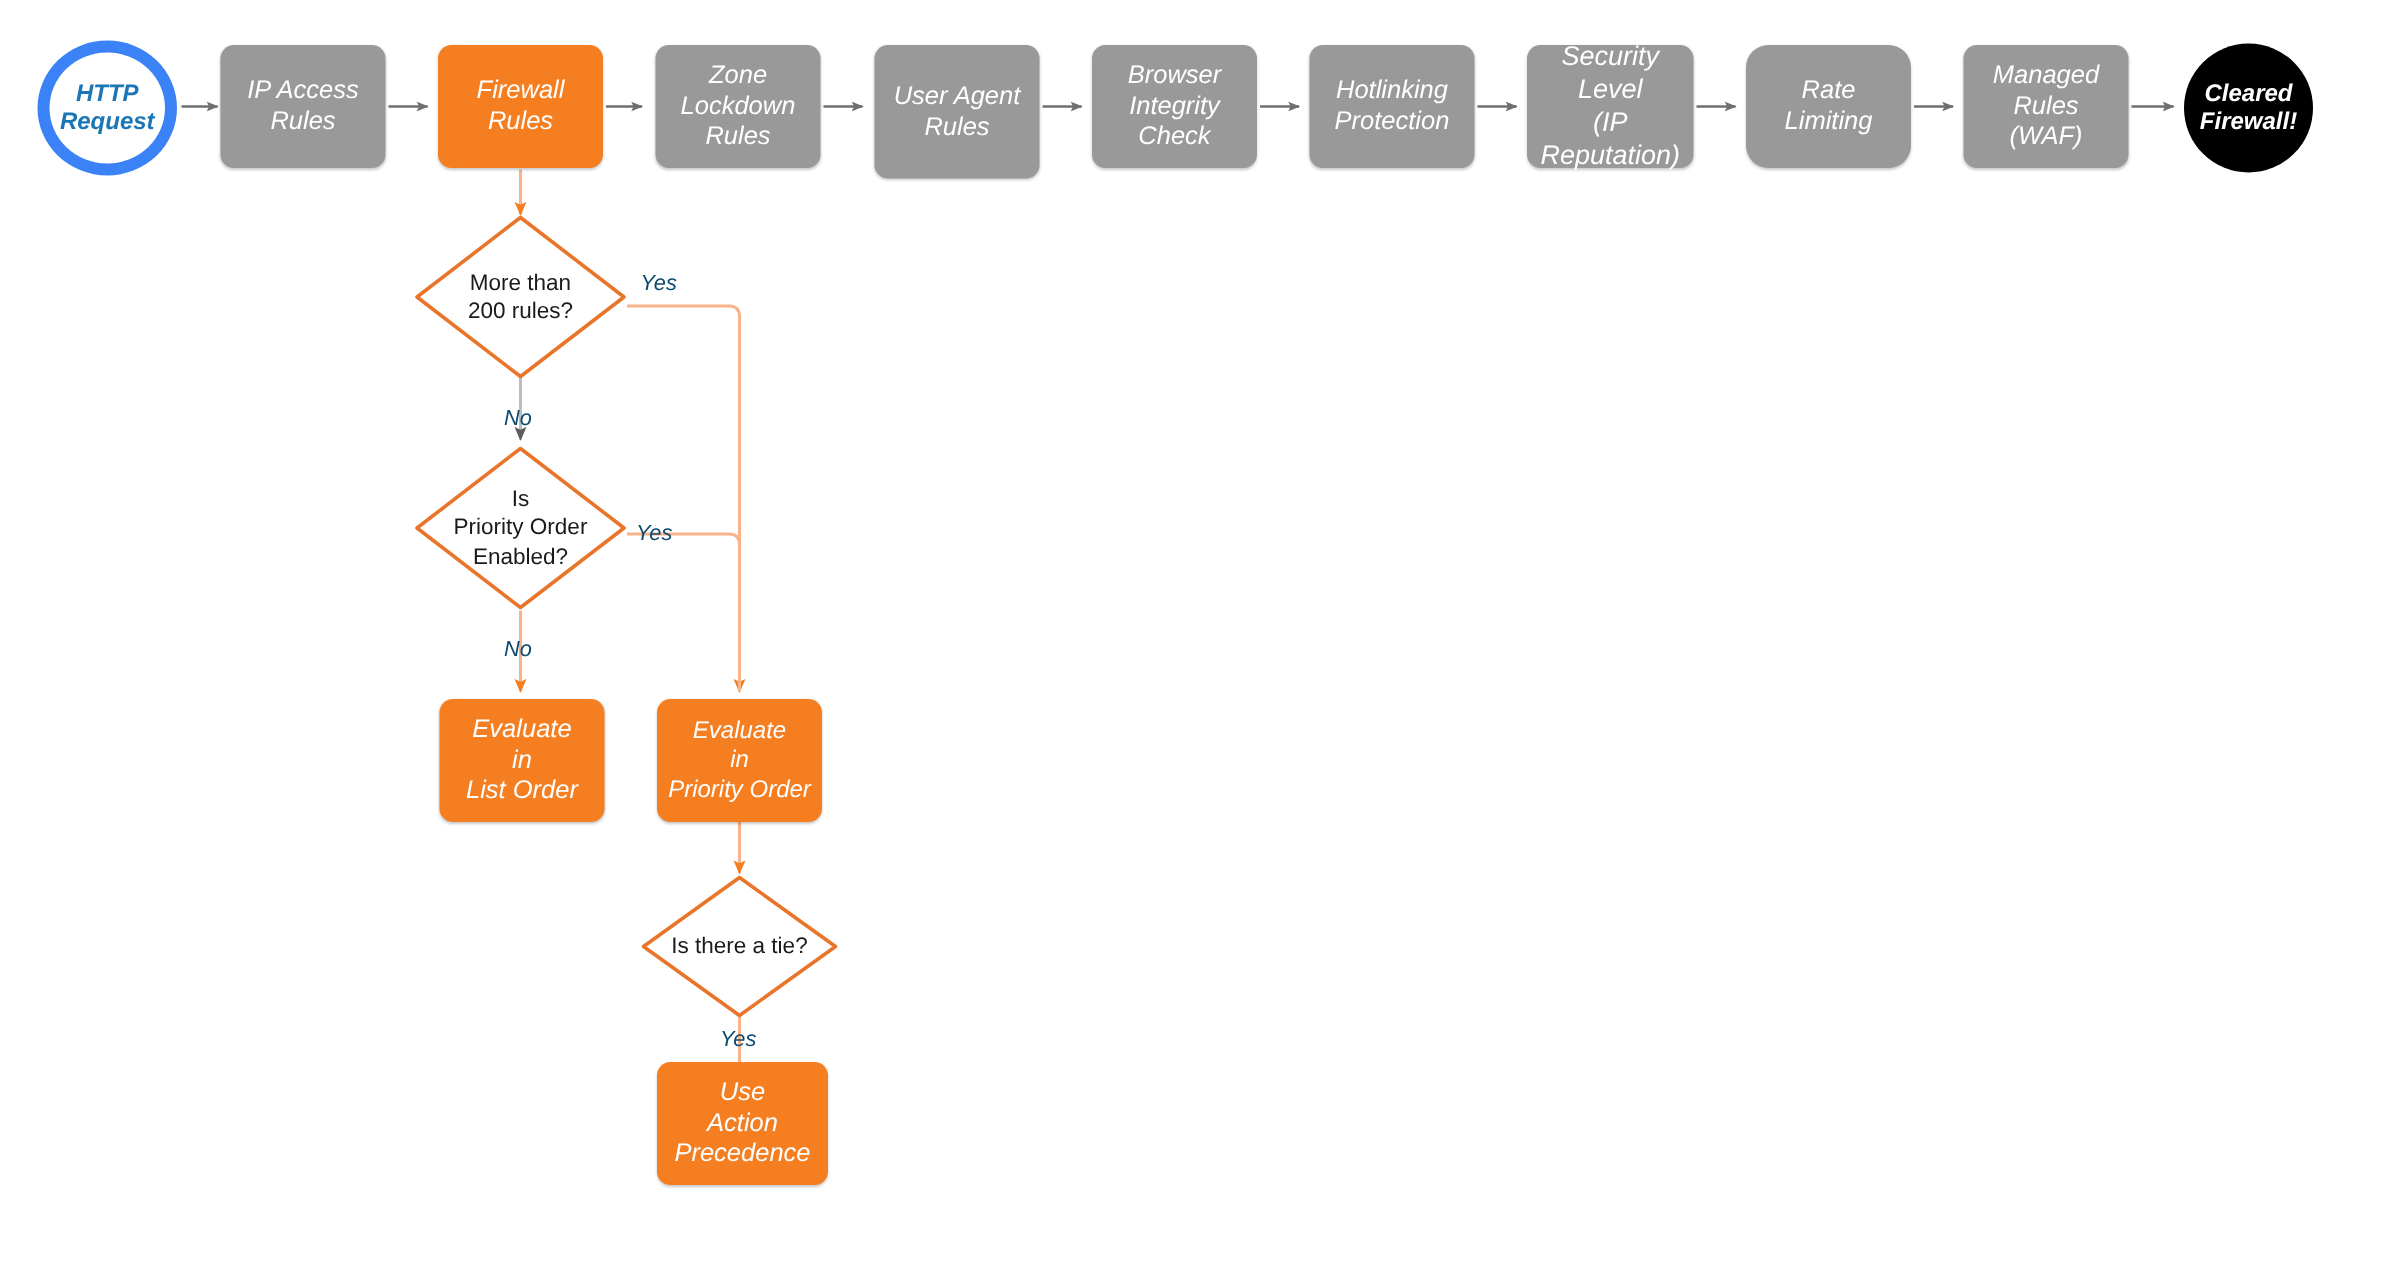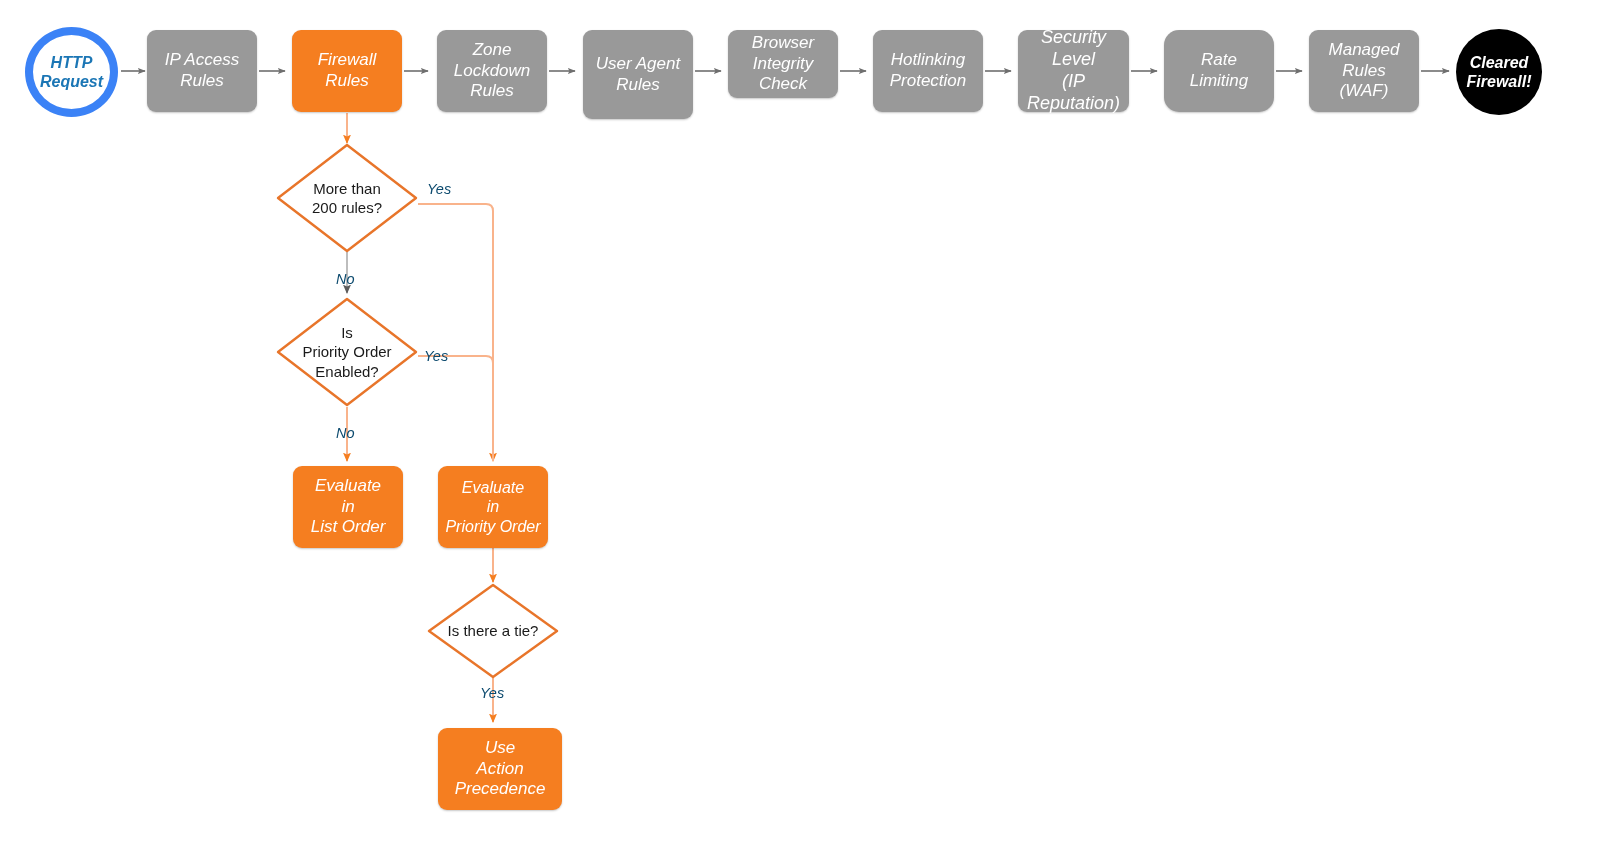--- a/index.html
+++ b/index.html
@@ -103,21 +103,21 @@
     <span class="lbl">Zone
 Lockdown
 Rules</span>
   </div>
 
   <div class="node pbox gray" style="left:583px;top:30px;width:110px;height:89px;">
     <span class="lbl">User Agent
 Rules</span>
   </div>
 
-  <div class="node pbox gray" style="left:728px;top:30px;width:110px;height:68px;">
+  <div class="node pbox gray" style="left:728px;top:30px;width:110px;height:82px;">
     <span class="lbl">Browser
 Integrity
 Check</span>
   </div>
 
   <div class="node pbox gray" style="left:873px;top:30px;width:110px;height:82px;">
     <span class="lbl">Hotlinking
 Protection</span>
   </div>
 
@@ -172,21 +172,21 @@
 in
 List Order</span>
   </div>
 
   <div class="node pbox orange" style="left:438px;top:466px;width:110px;height:82px;">
     <span class="lbl" style="font-size:16px;">Evaluate
 in
 Priority Order</span>
   </div>
 
-  <div class="node pbox orange" style="left:438px;top:728px;width:124px;height:82px;">
+  <div class="node pbox orange" style="left:438px;top:708px;width:114px;height:82px;">
     <span class="lbl">Use
 Action
 Precedence</span>
   </div>
 
   <span class="elabel" style="left:427px;top:181px;">Yes</span>
   <span class="elabel" style="left:336px;top:271px;">No</span>
   <span class="elabel" style="left:424px;top:348px;">Yes</span>
   <span class="elabel" style="left:336px;top:425px;">No</span>
   <span class="elabel" style="left:480px;top:685px;">Yes</span>

